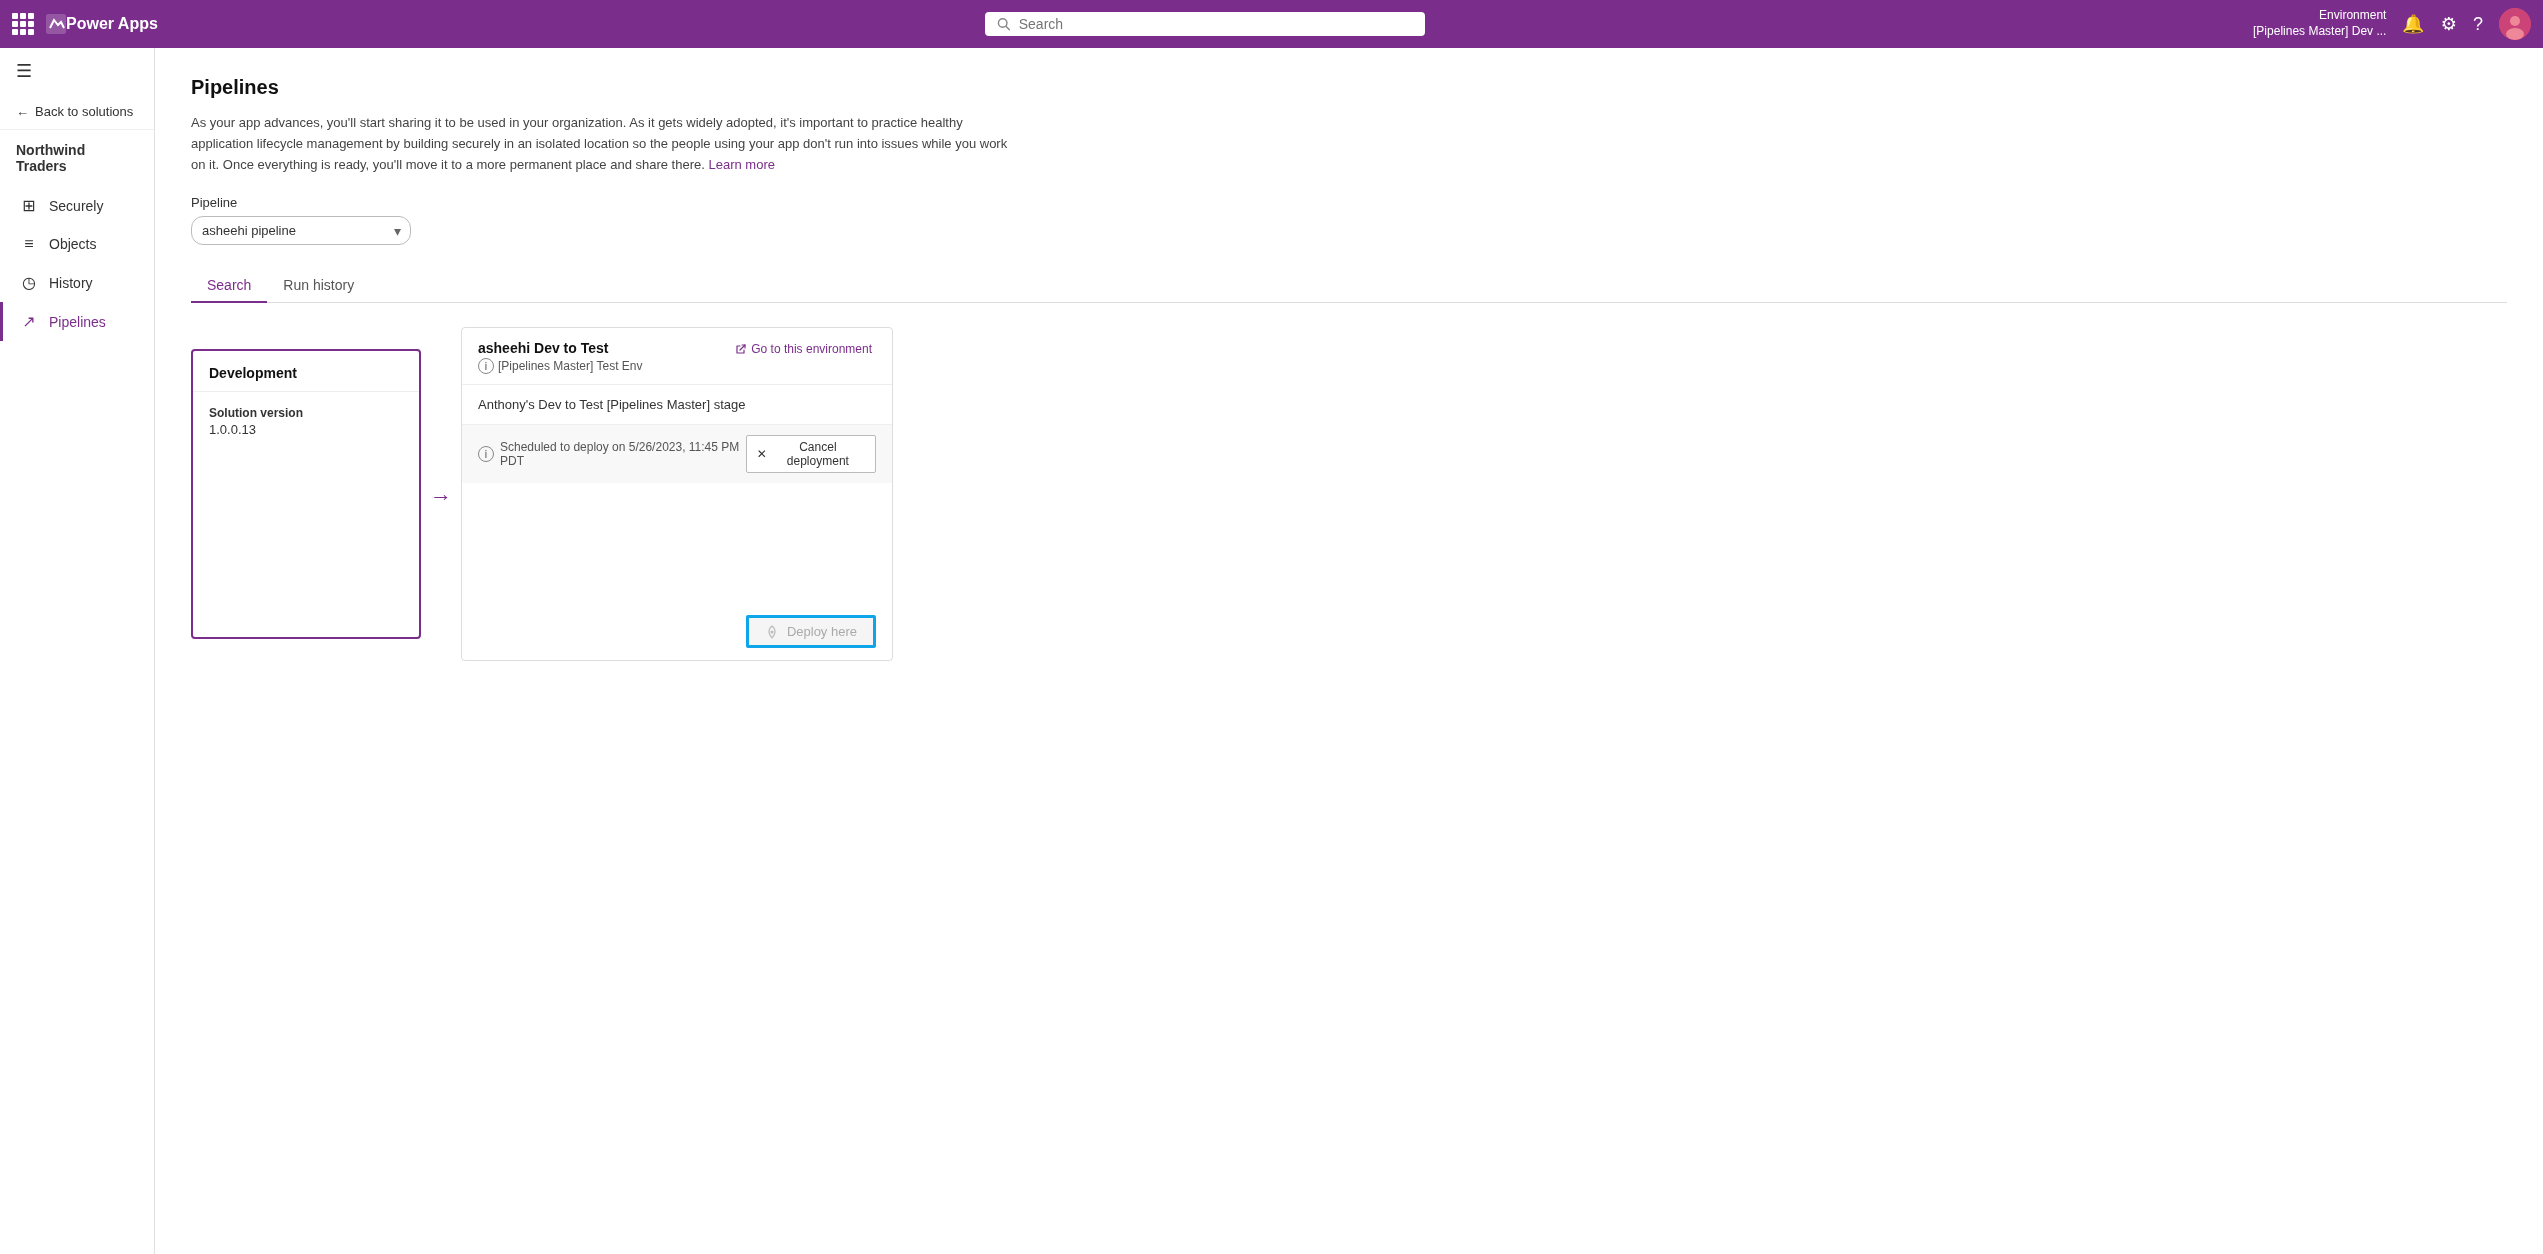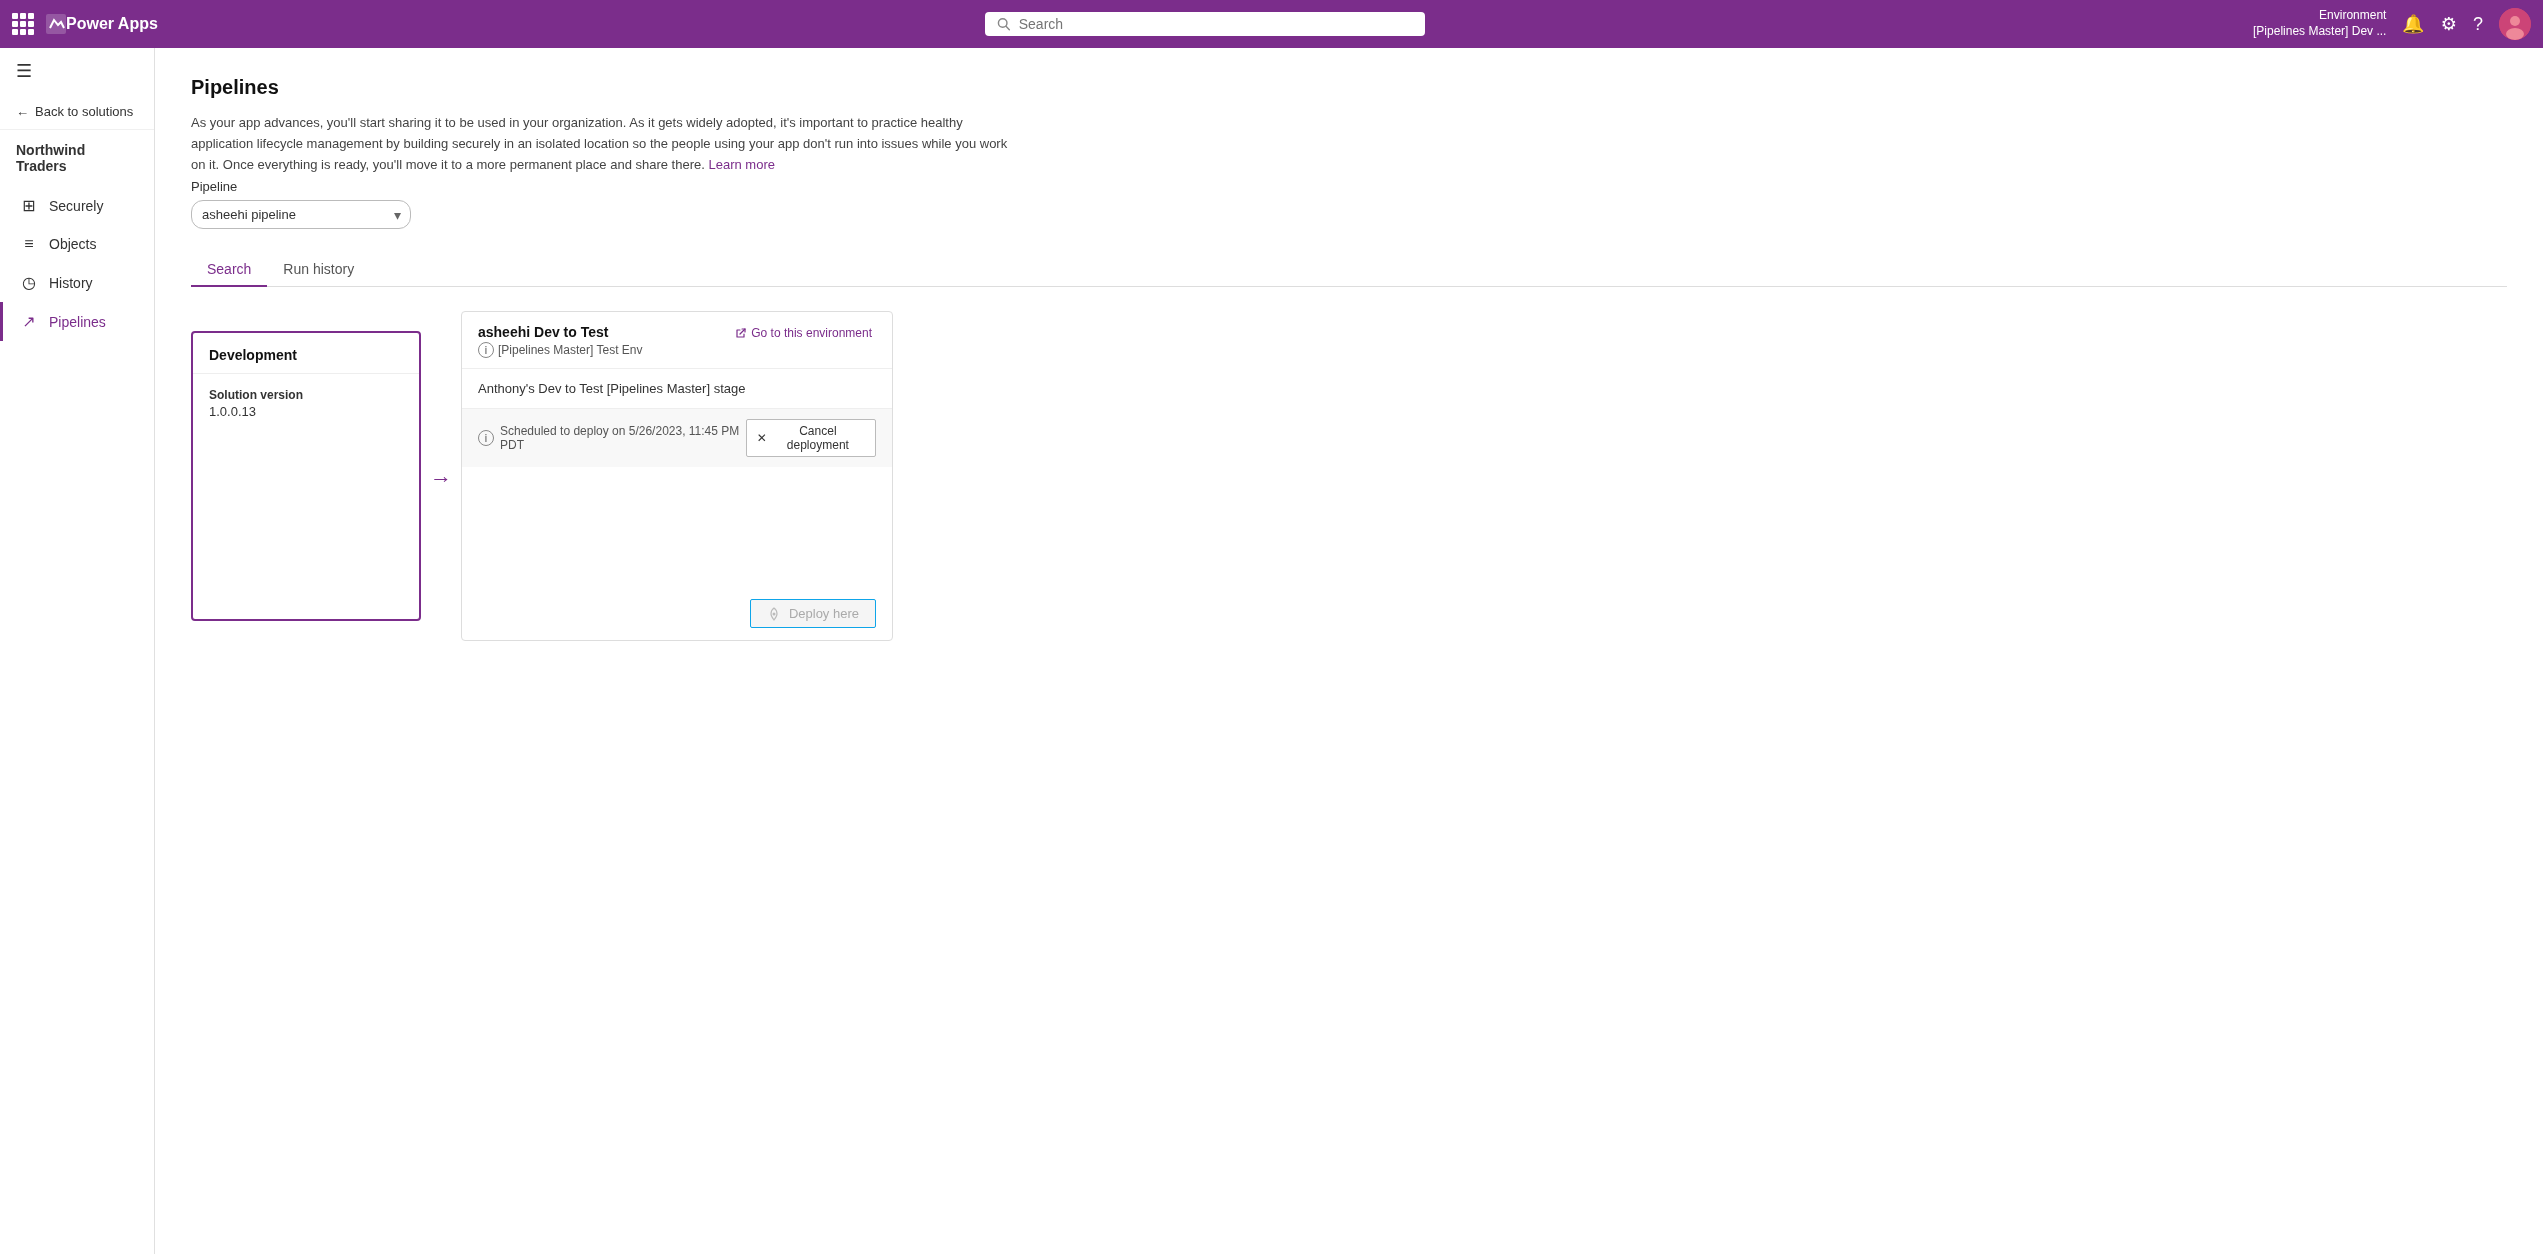--- a/index.html
+++ b/index.html
@@ -71,21 +71,21 @@
       border-left: 3px solid transparent;
     }
     .sidebar-nav-item.active { border-left-color: #7b2d8b; color: #7b2d8b; font-weight: 500; }
     .sidebar-nav-item .icon { width: 20px; text-align: center; font-size: 16px; }
 
     
     .content { flex: 1; overflow-y: auto; background: white; padding: 28px 36px; }
 
     .page-title { font-size: 20px; font-weight: 600; margin-bottom: 14px; color: #111; }
 
-    .description { font-size: 13px; line-height: 1.6; color: #444; max-width: 820px; margin-bottom: 4px; }
+    .description { font-size: 13px; line-height: 1.6; color: #444; max-width: 820px; margin-bottom: 20px; }
     .description a { color: #7b2d8b; text-decoration: none; }
 
     .pipeline-label { font-size: 13px; font-weight: 500; margin-bottom: 6px; color: #333; }
     .pipeline-select-wrapper { position: relative; width: 220px; margin-bottom: 24px; }
     .pipeline-select {
       width: 100%;
       padding: 6px 32px 6px 10px;
       border: 1px solid #bbb;
       border-radius: 12px;
       font-size: 13px;
@@ -212,21 +212,21 @@
       display: flex;
       justify-content: flex-end;
       margin-top: auto;
     }
     .deploy-here-btn {
       display: flex;
       align-items: center;
       gap: 8px;
       font-size: 13px;
       color: #aaa;
-      border: 1px solid #0ea5e9;
+      border: 3px solid #0ea5e9;
       background: #f5f5f5;
       padding: 6px 16px;
       border-radius: 2px;
       cursor: not-allowed;
     }
 
     
     .info-icon {
       width: 16px;
       height: 16px;

